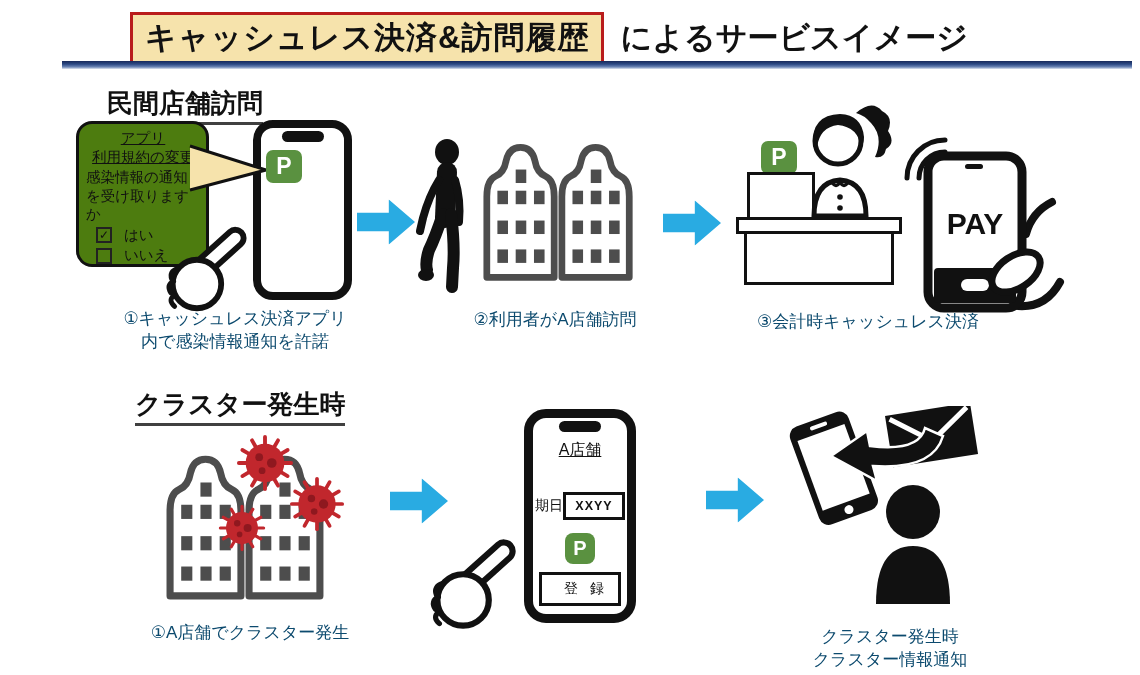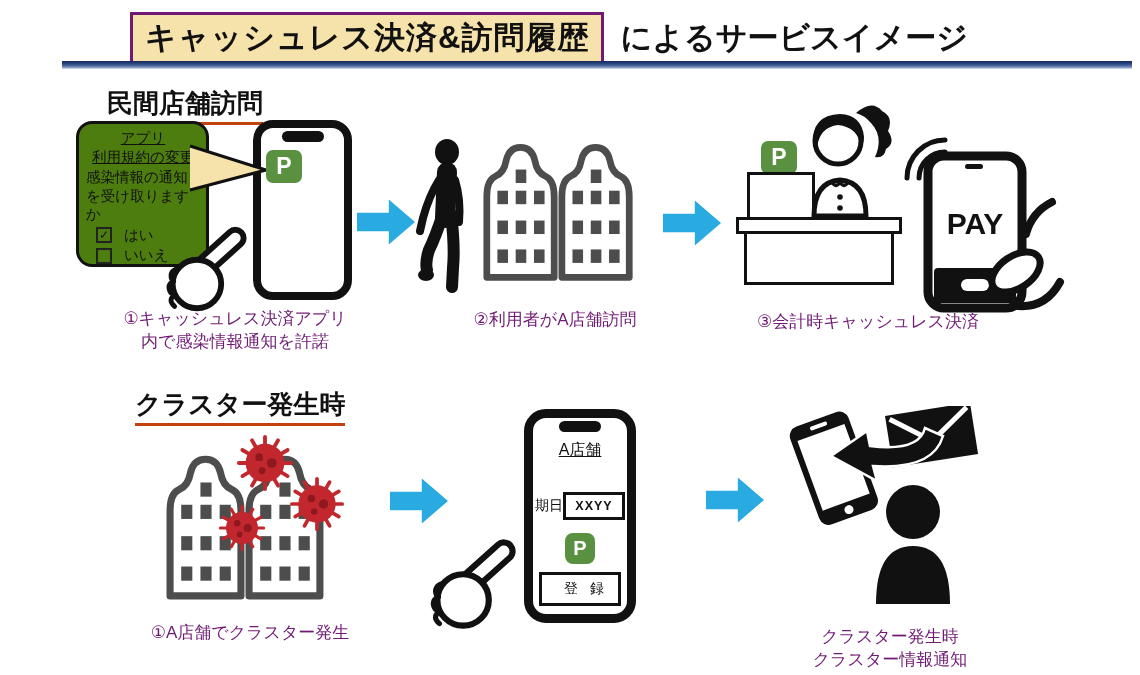--- a/index.html
+++ b/index.html
@@ -2,32 +2,32 @@
 <html><head>
 <meta charset="utf-8">
 <style>
   html,body{margin:0;padding:0;background:#fff;}
   .canvas{position:relative;width:1140px;height:675px;background:#fff;overflow:hidden;
           font-family:"Liberation Sans","DejaVu Sans",sans-serif;color:#111;}
   .abs{position:absolute;}
 
   
   .title-row{position:absolute;left:130px;top:12px;display:flex;align-items:center;}
-  .title-box{border:3px solid #701a75;background:#f6e3ac;padding:2px 12px;
+  .title-box{border:3px solid #b91c1c;background:#f6e3ac;padding:2px 12px;
              font-size:31px;font-weight:bold;letter-spacing:1px;white-space:nowrap;}
   .title-suffix{font-size:31px;font-weight:bold;margin-left:16px;white-space:nowrap;}
   .divider{position:absolute;left:62px;top:61px;width:1070px;height:8px;
            background:linear-gradient(to bottom,#17295a 0%,#2d4a85 40%,#6d86b6 75%,#dfe5f0 100%);}
 
   
   .sec-heading{position:absolute;font-size:26px;font-weight:bold;
-               border-bottom:3px solid #c2410c;padding-bottom:1px;white-space:nowrap;}
-
-  
-  .caption{position:absolute;font-size:17px;line-height:1.35;color:#701a75;text-align:center;white-space:nowrap;}
+               border-bottom:3px solid #404040;padding-bottom:1px;white-space:nowrap;}
+
+  
+  .caption{position:absolute;font-size:17px;line-height:1.35;color:#0c4a6e;text-align:center;white-space:nowrap;}
 
   
   .bubble{position:absolute;left:76px;top:121px;width:133px;height:146px;
           background:#4d7c0f;border:3px solid #111;border-radius:16px;
           padding:5px 6px 4px 7px;box-sizing:border-box;z-index:1;
           font-size:14.5px;line-height:1.28;font-family:Liberation Serif, serif;}
   .bubble .hdr{text-align:center;text-decoration:underline;white-space:nowrap;}
   .bubble .body{margin-top:2px;}
   .bubble .opt{display:flex;align-items:center;margin:2px 0 0 10px;}
   .cb{display:inline-flex;align-items:center;justify-content:center;

